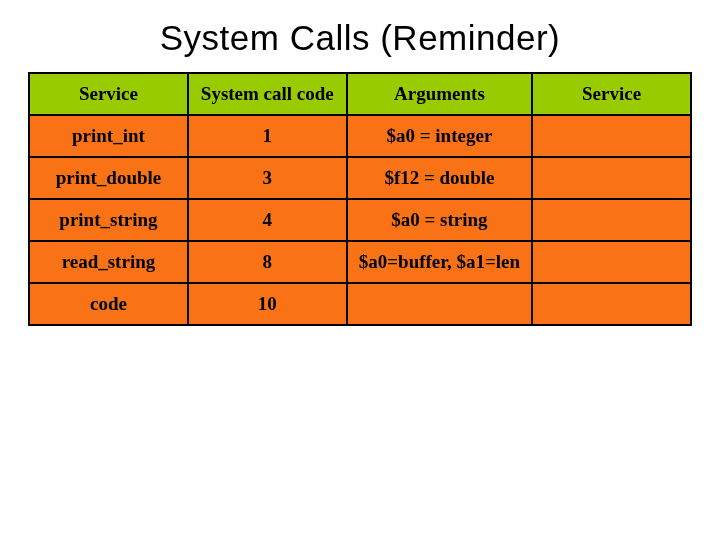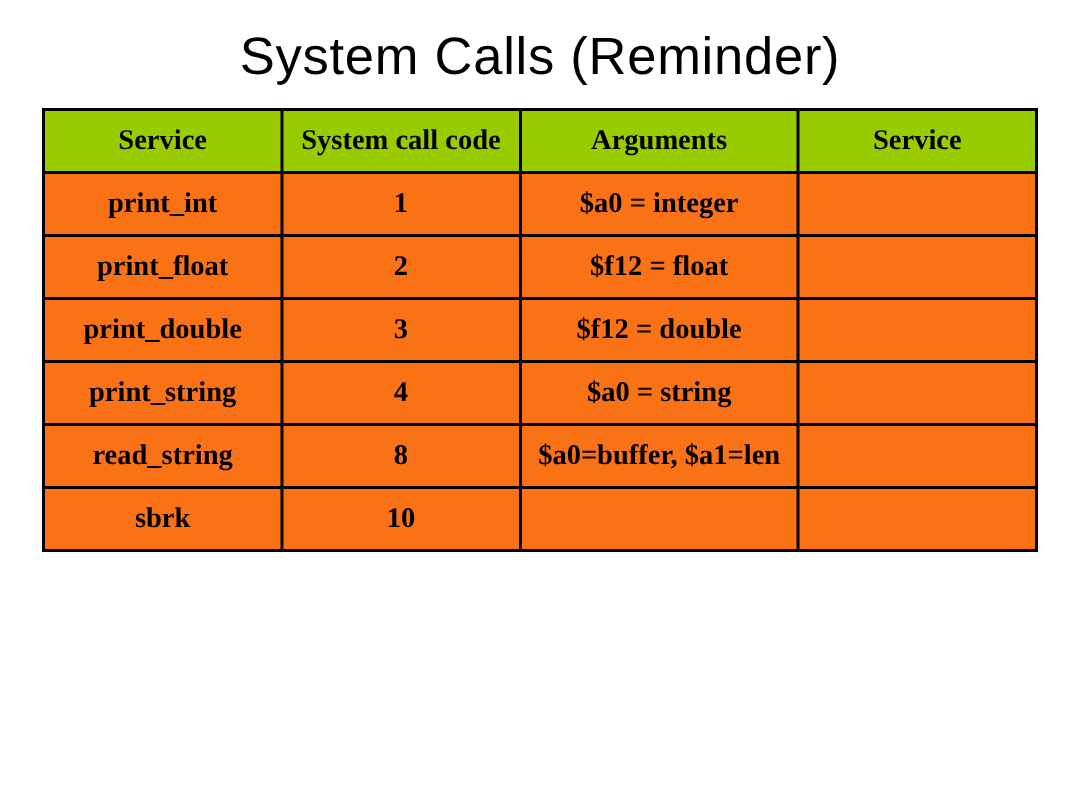--- a/index.html
+++ b/index.html
@@ -76,45 +76,39 @@
       </tr>
     </thead>
     <tbody>
       <tr>
         <td class="bold">print_int</td>
         <td class="bold">1</td>
         <td class="bold">$a0 = integer</td>
         <td class="bold"></td>
       </tr>
       <tr>
-        <td class="bold">print_float</td>
-        <td class="bold">2</td>
-        <td class="bold">$f12 = float</td>
-        <td class="bold"></td>
-      </tr>
-      <tr>
         <td class="bold">print_double</td>
         <td class="bold">3</td>
         <td class="bold">$f12 = double</td>
         <td class="bold"></td>
       </tr>
       <tr>
         <td class="bold">print_string</td>
         <td class="bold">4</td>
         <td class="bold">$a0 = string</td>
         <td class="bold"></td>
       </tr>
       <tr>
         <td class="bold">read_string</td>
         <td class="bold">8</td>
         <td class="bold">$a0=buffer, $a1=len</td>
         <td class="bold"></td>
       </tr>
       <tr>
-        <td class="bold">sbrk</td>
+        <td class="bold">code</td>
         <td class="bold">10</td>
         <td class="bold"></td>
         <td class="bold"></td>
       </tr>
     </tbody>
   </table>
 
 </div>
 
 </body></html>

